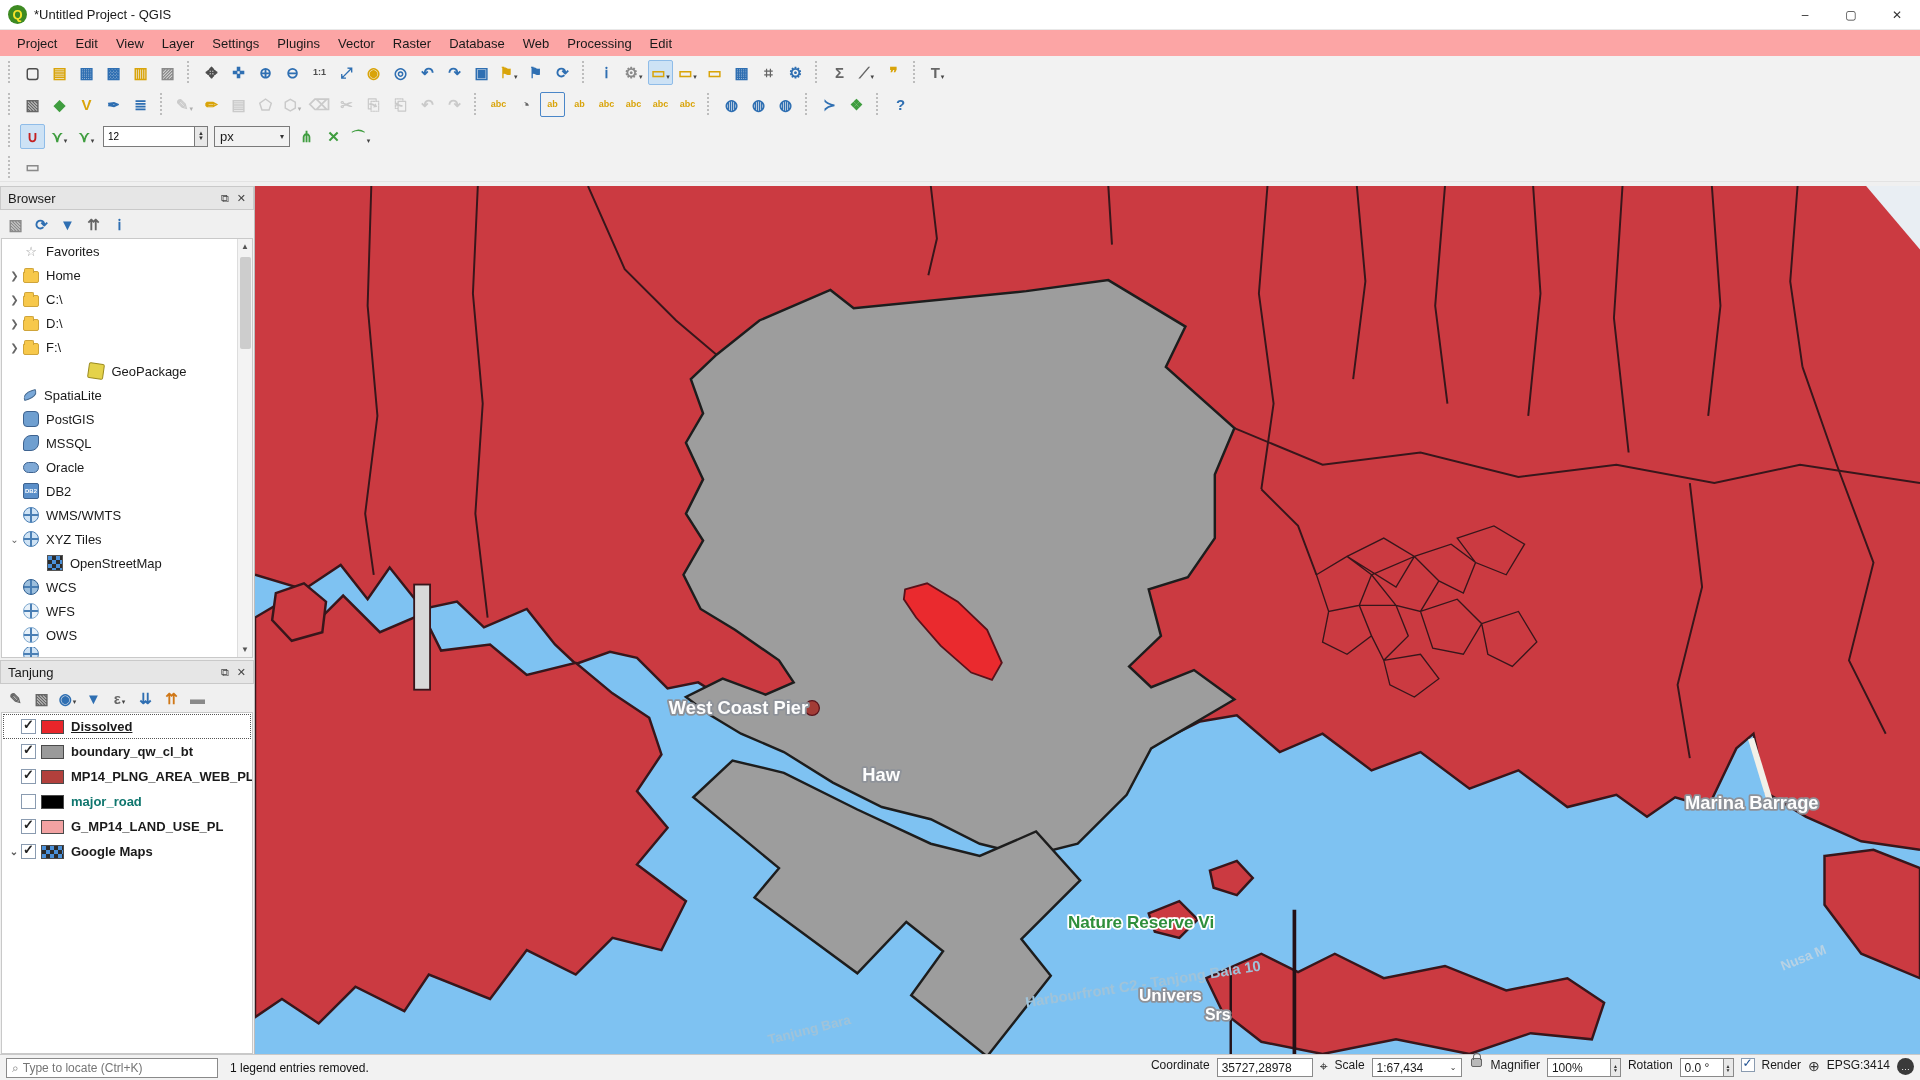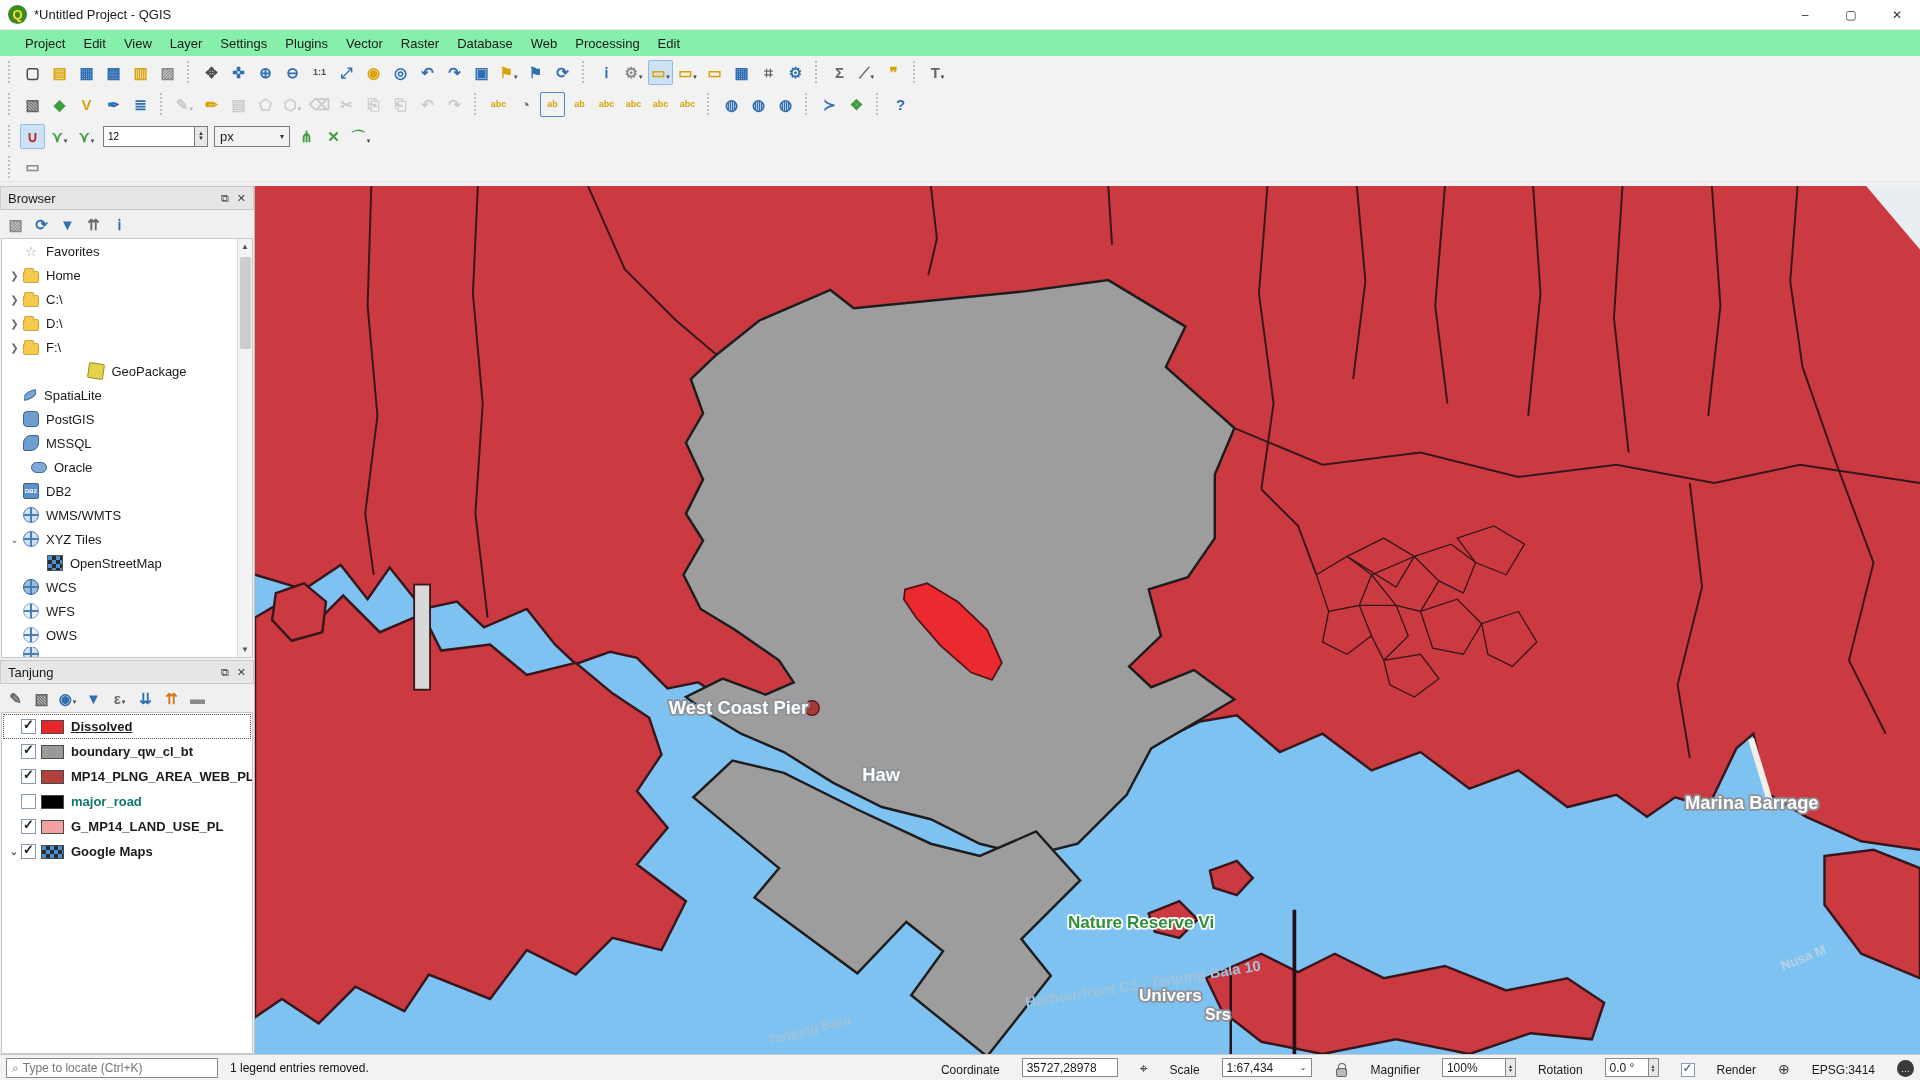--- a/index.html
+++ b/index.html
@@ -6,21 +6,21 @@
   html,body{width:1920px;height:1080px;overflow:hidden;font-family:"Liberation Sans",sans-serif;background:#f0f0f0;color:#1a1a1a}
 
   
   .titlebar{height:30px;background:#ffffff;display:flex;align-items:center;padding-left:8px;position:relative;border-bottom:1px solid #e8e8e8}
   .qlogo{width:19px;height:19px;border-radius:50%;background:#3d8a22;color:#f6e32a;font-weight:bold;font-size:13px;display:flex;align-items:center;justify-content:center;margin-right:7px}
   .wtitle{font-size:13px}
   .wctrls{position:absolute;right:0;top:0;height:30px;display:flex}
   .wctrl{width:46px;height:30px;display:flex;align-items:center;justify-content:center;font-size:12px;color:#333}
 
   
-  .menubar{height:26px;background:#86efac;display:flex;align-items:center;padding-left:16px;font-size:13px}
+  .menubar{height:26px;background:#fca5a5;display:flex;align-items:center;padding-left:8px;font-size:13px}
   .menu-item{padding:3px 9px;border-radius:2px}
 
   
   .toolbar{display:flex;align-items:center;background:#f2f2f2;padding-left:2px}
   .tb1,.tb2,.tb3{height:32px}
   .tb4{height:30px;border-bottom:1px solid #e3e3e3}
   .tb-sep{width:8px;height:22px;border-left:2px dotted #bdbdbd;margin:0 3px 0 6px}
   .tb-btn{width:25px;height:25px;margin:0 1px;display:flex;align-items:center;justify-content:center;border:1px solid transparent;border-radius:2px;background:transparent;font-family:inherit;position:relative}
   .tb-btn.active{background:#cde2f5;border-color:#8fbce8}
   .tb-btn.framed{border-color:#4a86c8}
@@ -90,21 +90,21 @@
   
   .map{position:absolute;left:255px;top:186px;right:0;bottom:26px;background:#7ec2f2}
   .map svg{display:block;width:100%;height:100%}
 
   
   .statusbar{position:absolute;left:0;bottom:0;width:1920px;height:26px;background:#f2f2f2;border-top:1px solid #c9c9c9;display:flex;align-items:center;font-size:12px;padding:0 6px;gap:6px}
   .locator{width:212px;height:20px;border:1px solid #8a8a8a;background:#fff;display:flex;align-items:center;padding:0 5px;gap:4px}
   .locator input{border:none;outline:none;width:100%;font-size:12px;font-family:inherit;color:#333}
   .locator .mag{color:#888;font-size:12px}
   .sb-msg{margin-left:6px;color:#111}
-  .sb-right{margin-left:auto;display:flex;align-items:flex-end;gap:22px}
+  .sb-right{margin-left:auto;display:flex;align-items:flex-start;gap:7px}
   .sb-box{height:19px;border:1px solid #8a8a8a;background:#fff;display:flex;align-items:center;padding:0 4px;font-size:12px}
   .sb-spin{display:flex;flex-direction:column;justify-content:center;height:19px;border:1px solid #8a8a8a;border-left:none;background:#e8e8e8}
   .sb-spin span{font-size:5px;line-height:4px;padding:0 2px;color:#333}
   .mini-lock{width:11px;height:9px;background:#b9b9b9;border:1px solid #666;border-radius:2px;position:relative;margin:0 2px}
   .mini-lock::before{content:"";position:absolute;top:-6px;left:1px;width:6px;height:6px;border:1.5px solid #666;border-bottom:none;border-radius:4px 4px 0 0}
   .sb-chk{width:14px;height:14px;border:1px solid #8a9bb0;background:#fff;position:relative}
   .sb-chk.on::after{content:"✓";position:absolute;left:1px;top:-3px;font-size:12px;color:#1d4f91}
   .msg-bubble{width:17px;height:17px;border-radius:50%;background:#3a3a3a;color:#fff;font-size:9px;display:flex;align-items:center;justify-content:center}
 </style>
 </head>
@@ -459,21 +459,21 @@
           <div class="tree-row" style="padding-left: 4px;">
             <span class="expander"></span>
             <span class="bi bi-postgis"></span>
             <span class="tree-label">PostGIS</span>
           </div>
           <div class="tree-row" style="padding-left: 4px;">
             <span class="expander"></span>
             <span class="bi bi-mssql"></span>
             <span class="tree-label">MSSQL</span>
           </div>
-          <div class="tree-row" style="padding-left: 12px;">
+          <div class="tree-row" style="padding-left: 4px;">
             <span class="expander"></span>
             <span class="bi bi-oracle"></span>
             <span class="tree-label">Oracle</span>
           </div>
           <div class="tree-row" style="padding-left: 4px;">
             <span class="expander"></span>
             <span class="bi bi-db2">DB2</span>
             <span class="tree-label">DB2</span>
           </div>
           <div class="tree-row" style="padding-left: 4px;">

